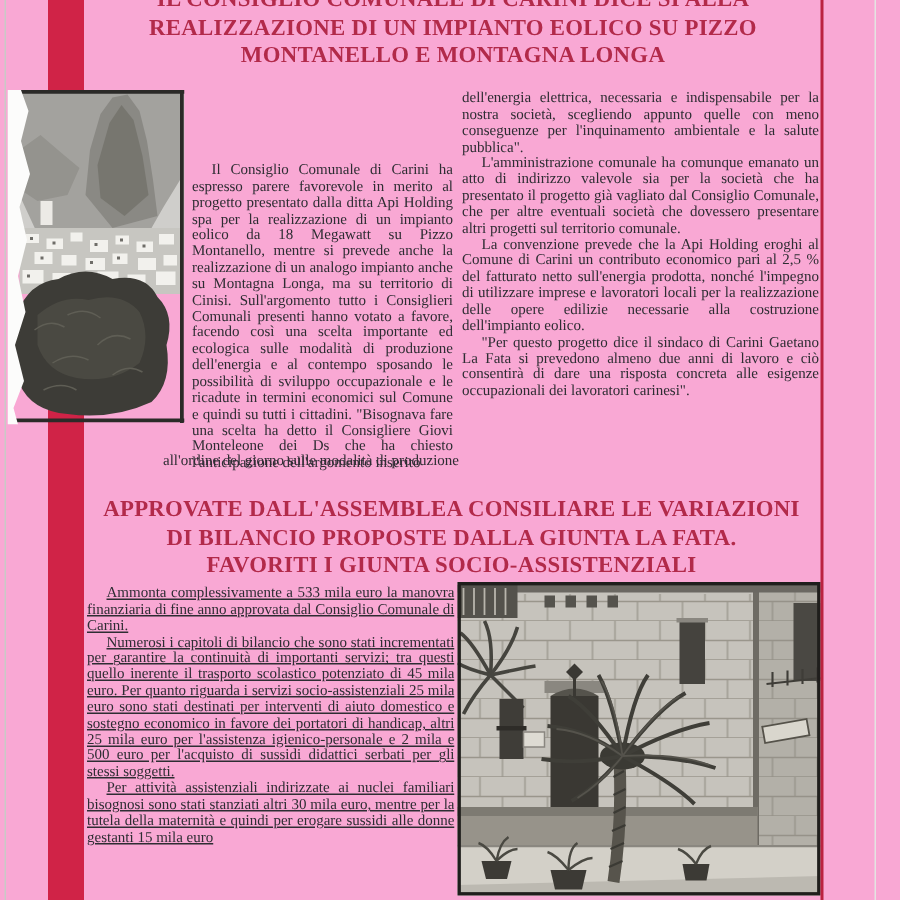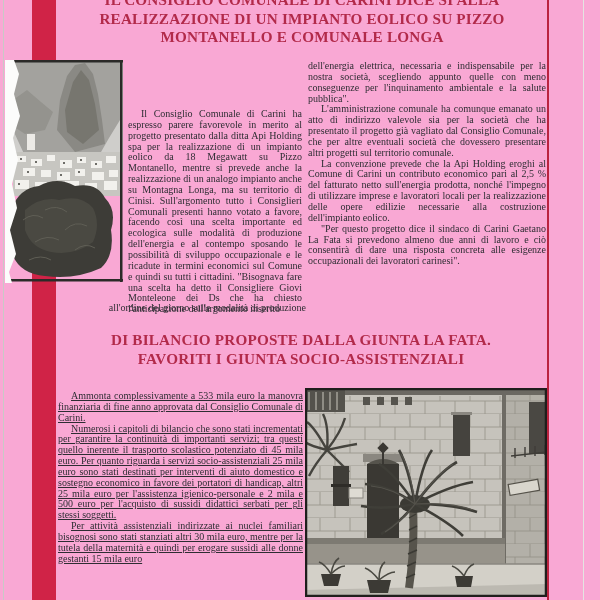--- a/index.html
+++ b/index.html
@@ -42,21 +42,21 @@
 <div id="page">
 
   <div class="scan-edge-left"></div>
   <div class="scan-edge-right"></div>
   <div class="red-stripe"></div>
   <div class="red-line-right"></div>
 
   <div class="headline" id="headline1">
     <div>IL CONSIGLIO COMUNALE DI CARINI DICE SI ALLA</div>
     <div>REALIZZAZIONE DI UN IMPIANTO EOLICO SU PIZZO</div>
-    <div>MONTANELLO E COMUNALE LONGA</div>
+    <div>MONTANELLO E MONTAGNA LONGA</div>
   </div>
 
   <div class="photo" id="photo1">
     <svg width="118" height="223" viewBox="0 0 118 223">
 
       <rect x="0" y="2" width="118" height="110" fill="#cfcecb"></rect>
 
       <polygon points="8,2 115,2 115,60 104,78 96,92 60,98 20,96 8,70" fill="#a3a29e"></polygon>
       <polygon points="55,40 62,16 70,5 80,3 88,14 93,34 97,60 100,84 70,92 52,70" fill="#8a8984"></polygon>
       <polygon points="60,50 68,22 76,10 84,20 90,44 94,70 78,84 62,72" fill="#77766f"></polygon>
@@ -122,20 +122,21 @@
   </div>
   <div class="col" id="a1-col-right">
     <p class="noindent">dell'energia elettrica, necessaria e indispensabile per la  nostra società, scegliendo appunto quelle con meno conseguenze per l'inquinamento ambientale e la salute pubblica".</p>
     <p>L'amministrazione comunale ha comunque emanato un atto di indirizzo valevole sia per la società che ha presentato il progetto già vagliato dal Consiglio Comunale, che per altre eventuali società che dovessero presentare altri progetti sul territorio comunale.</p>
     <p>La convenzione prevede che la Api Holding eroghi al Comune di Carini un contributo economico pari al 2,5 % del fatturato netto sull'energia prodotta, nonché l'impegno di utilizzare imprese e lavoratori locali per la realizzazione delle opere edilizie necessarie alla costruzione dell'impianto eolico.</p>
     <p>"Per questo progetto  dice il sindaco di Carini Gaetano La Fata  si prevedono almeno due anni di lavoro e ciò consentirà di dare una risposta concreta alle esigenze occupazionali dei lavoratori carinesi".</p>
   </div>
   <div id="a1-wide-line">all'ordine del giorno  sulle modalità di produzione</div>
 
   <div class="headline" id="headline2">
+    <div>APPROVATE DALL'ASSEMBLEA CONSILIARE LE VARIAZIONI</div>
     <div>DI BILANCIO PROPOSTE DALLA GIUNTA LA FATA.</div>
     <div>FAVORITI I GIUNTA SOCIO-ASSISTENZIALI</div>
   </div>
 
   <div class="col" id="a2-col-left">
     <p>Ammonta complessivamente a 533 mila euro la manovra finanziaria di fine anno approvata dal Consiglio Comunale di Carini.</p>
     <p>Numerosi i capitoli di bilancio che sono stati incrementati per garantire la continuità di importanti servizi; tra questi quello inerente il trasporto scolastico potenziato di 45 mila euro. Per quanto riguarda i servizi socio-assistenziali 25 mila euro sono stati destinati per interventi di aiuto domestico e sostegno economico in favore dei portatori di handicap, altri 25 mila euro per l'assistenza igienico-personale e 2 mila e 500 euro per l'acquisto di sussidi didattici serbati per gli stessi soggetti.</p>
     <p>Per attività assistenziali indirizzate ai nuclei familiari bisognosi sono stati stanziati altri 30 mila euro, mentre per la tutela della maternità e quindi per erogare sussidi alle donne gestanti 15 mila euro</p>
   </div>
 

